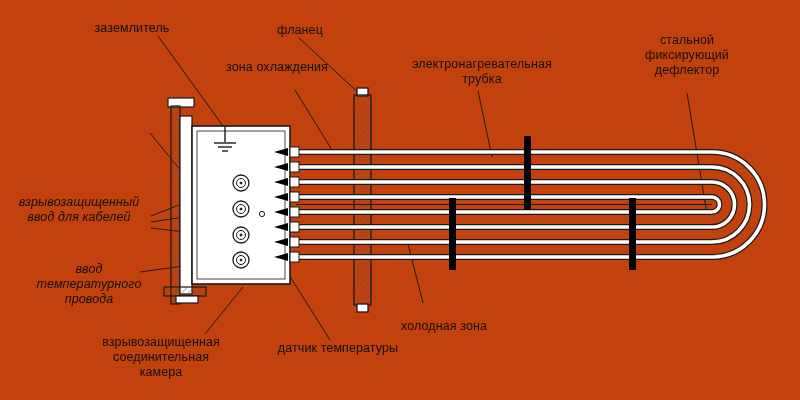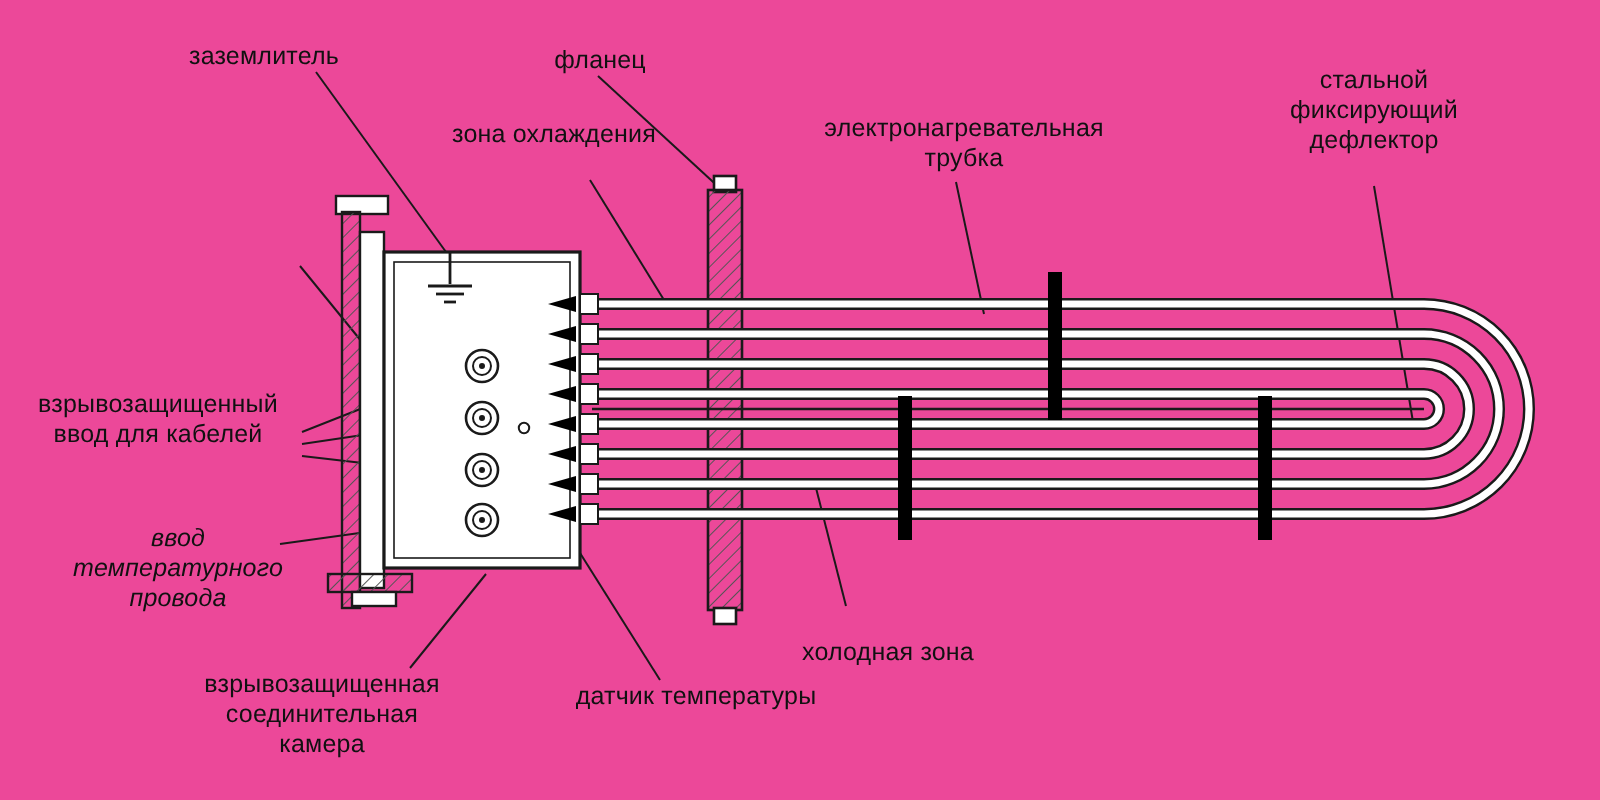--- a/index.html
+++ b/index.html
@@ -1,19 +1,19 @@
 <!DOCTYPE html>
 <html><head>
 <meta charset="utf-8">
 <style>
   html,body{margin:0;padding:0;background:#fff;}
   #stage{
     position:relative;
     width:800px;height:400px;
-    background:#ec4899;
+    background:#c2410c;
     font-family:"Liberation Sans", sans-serif;
     overflow:hidden;
   }
   #drawing{position:absolute;left:0;top:0;}
   .label{
     position:absolute;
     font-size:12.5px;
     line-height:1.18;
     color:#111;
     text-align:center;
@@ -147,24 +147,24 @@
   </svg>
 
   <div class="label" style="left:72px;  top:21px;  width:120px;">заземлитель</div>
   <div class="label" style="left:262px; top:23px;  width:76px;">фланец</div>
   <div class="label" style="left:214px; top:60px;  width:126px;">зона охлаждения</div>
   <div class="label" style="left:628px; top:33px;  width:118px;">стальной
 фиксирующий
 дефлектор</div>
   <div class="label" style="left:398px; top:57px;  width:168px;">электронагревательная
 трубка</div>
-  <div class="label" style="left:8px;   top:195px; width:142px;">взрывозащищенный
+  <div class="label" style="left:8px;   top:195px; width:142px;font-style:italic;">взрывозащищенный
 ввод для кабелей</div>
   <div class="label" style="left:33px;  top:262px; width:112px;font-style:italic;">ввод
 температурного
 провода</div>
   <div class="label" style="left:86px;  top:335px; width:150px;">взрывозащищенная
 соединительная
 камера</div>
-  <div class="label" style="left:263px; top:341px; width:170px;text-align:center;">датчик температуры</div>
+  <div class="label" style="left:253px; top:341px; width:170px;text-align:center;">датчик температуры</div>
   <div class="label" style="left:392px; top:304px; width:104px;margin-top:15px;">холодная зона</div>
 
 </div>
 
 </body></html>

